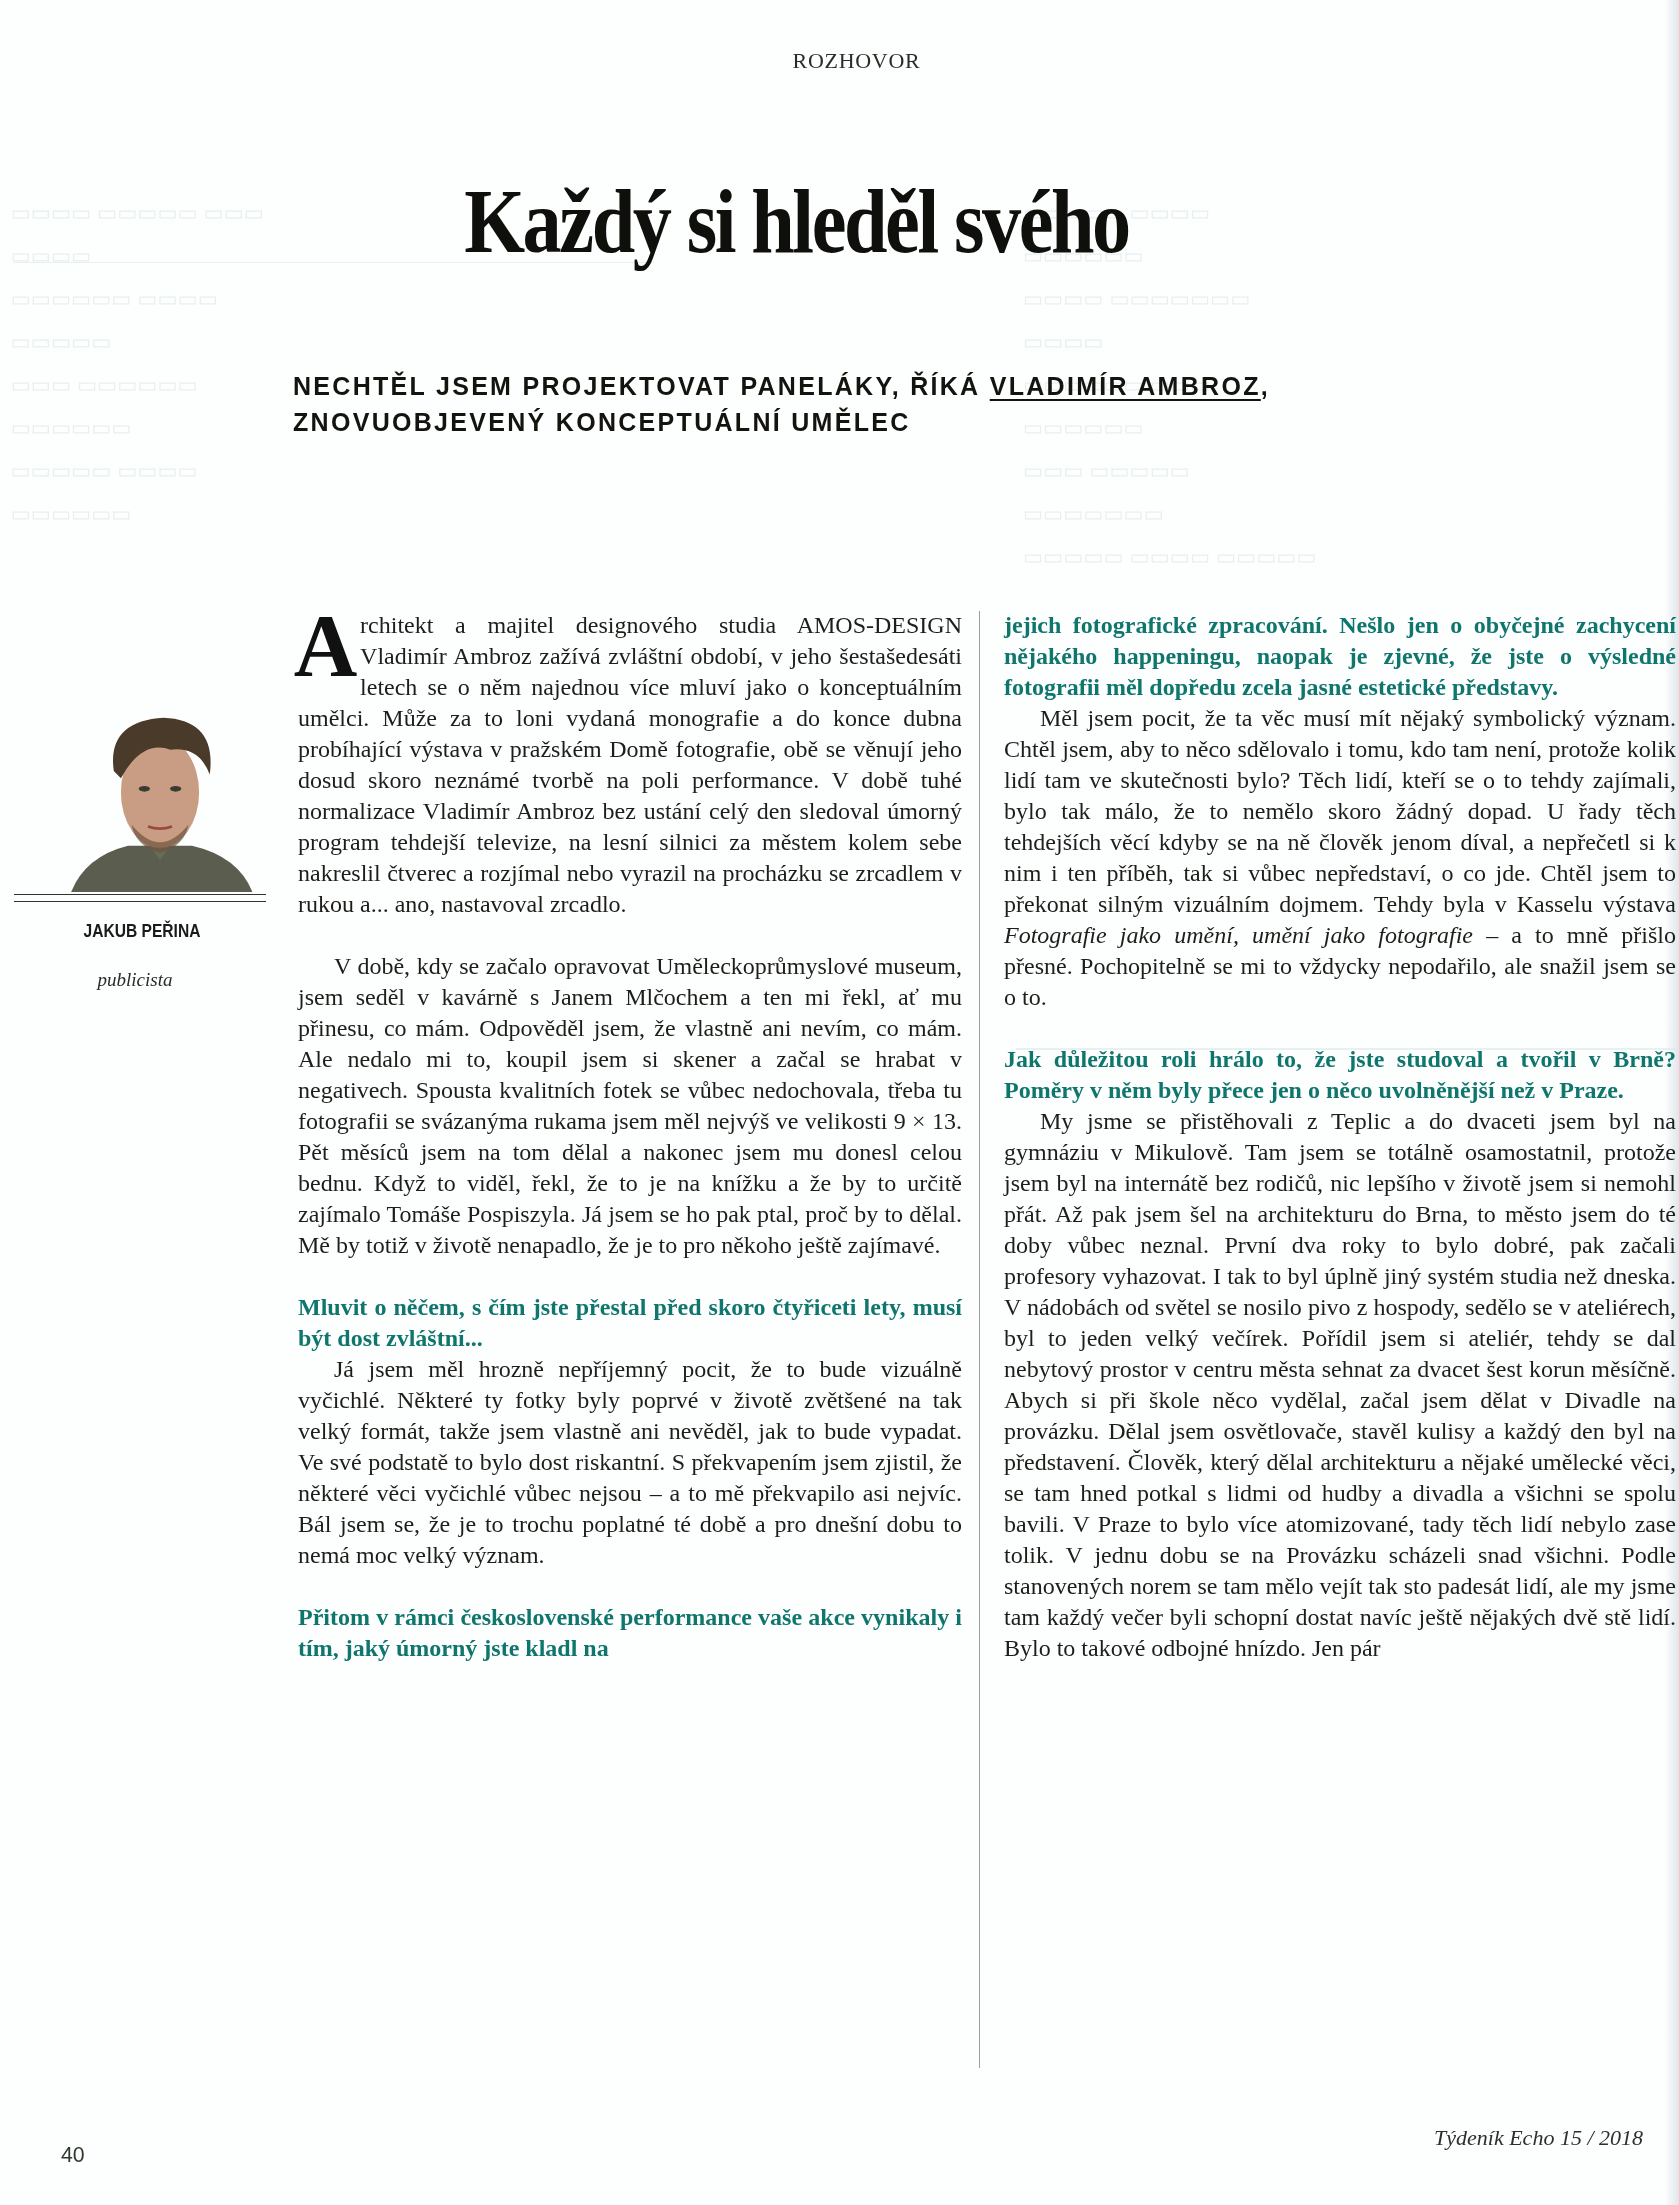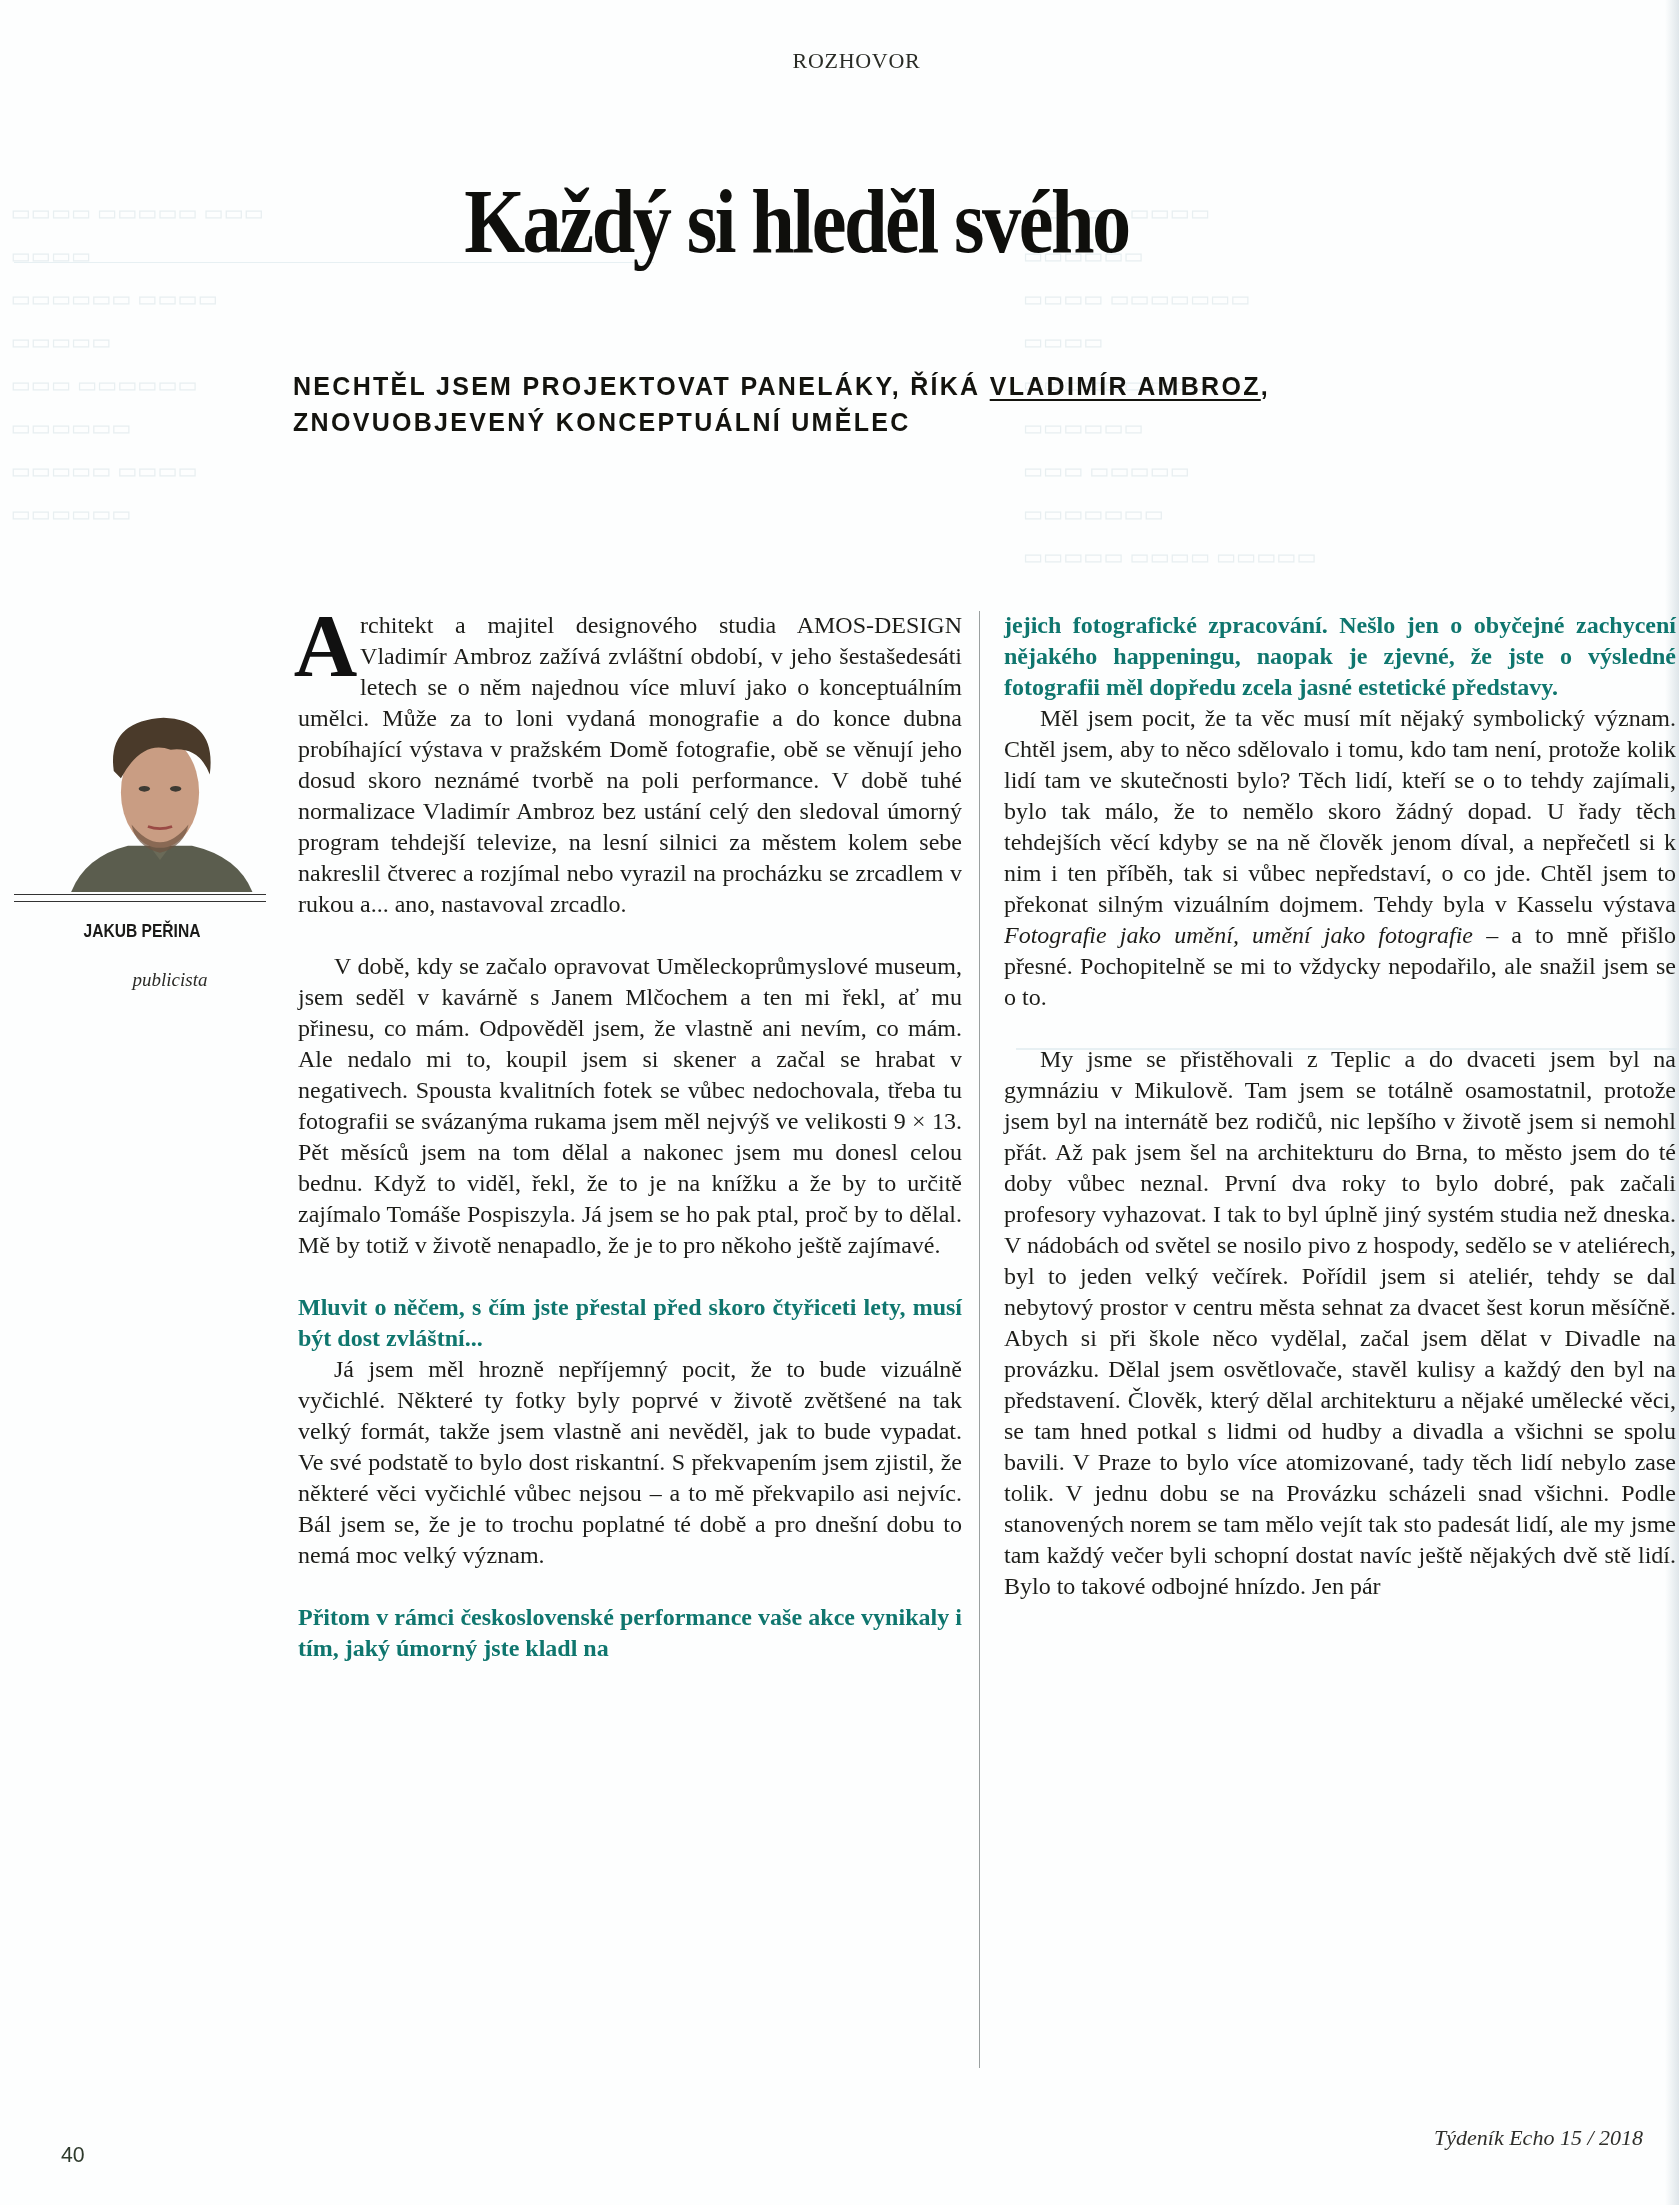--- a/index.html
+++ b/index.html
@@ -34,21 +34,21 @@
     position: absolute; left: 64px; top: 707px; width: 192px; height: 185px;
   }
   .author-rule { position: absolute; left: 14.2px; width: 252px; height: 1.4px; background: #333; }
   .author-name {
     position: absolute; top: 920px; left: 0; width: 284px; text-align: center;
     font-family: "Liberation Sans", sans-serif; font-weight: bold; font-size: 19px;
     letter-spacing: 0px; transform: scaleX(0.82); color: #1a1a18;
   }
   .author-role {
     position: absolute; top: 969px; left: 0; width: 270px; text-align: center;
-    font-style: italic; font-size: 19px; color: #2a2a26; padding-left: 35px;
+    font-style: italic; font-size: 19px; color: #2a2a26;
   }
 
   .col {
     position: absolute; width: 664px;
     font-size: 24px; line-height: 31px; text-align: justify; color: #1d1d19;
   }
   .col p { margin: 0; hyphens: manual; }
   .col p.indent { text-indent: 36px; }
   .col p.q { font-weight: bold; color: #0f766e; }
   .col .gap { height: 31px; }
@@ -109,18 +109,19 @@
   <div class="gap"></div>
   <p class="q">Přitom v rámci československé performance vaše akce vynikaly i tím, jaký úmorný jste kladl na</p>
 </div>
 
 <div class="col-divider"></div>
 
 <div class="col col2">
   <p class="q">jejich fotografické zpracování. Nešlo jen o obyčejné zachycení nějakého happeningu, naopak je zjevné, že jste o výsledné fotografii měl dopředu zcela jasné estetické představy.</p>
   <p class="indent"><span>Měl jsem pocit, že ta věc musí mít nějaký symbolický význam. Chtěl jsem, aby to něco sdělovalo i tomu, kdo tam není, protože kolik lidí tam ve skutečnosti bylo? Těch lidí, kteří se o to tehdy zajímali, bylo tak málo, že to nemělo skoro žádný dopad. U řady těch tehdejších věcí kdyby se na ně člověk jenom díval, a nepřečetl si k nim i ten příběh, tak si vůbec nepředstaví, o co jde. Chtěl jsem to překonat silným vizuálním dojmem. Tehdy byla v Kasselu výstava </span><em>Fotografie jako umění, umění jako fotografie</em><span> – a to mně přišlo přesné. Pochopitelně se mi to vždycky nepodařilo, ale snažil jsem se o to.</span></p>
   <div class="gap"></div>
+  <p class="q">Jak důležitou roli hrálo to, že jste studoval a tvořil v Brně? Poměry v něm byly přece jen o něco uvolněnější než v Praze.</p>
   <p class="indent">My jsme se přistěhovali z Teplic a do dvaceti jsem byl na gymnáziu v Mikulově. Tam jsem se totálně osamostatnil, protože jsem byl na internátě bez rodičů, nic lepšího v životě jsem si nemohl přát. Až pak jsem šel na architekturu do Brna, to město jsem do té doby vůbec neznal. První dva roky to bylo dobré, pak začali profesory vyhazovat. I tak to byl úplně jiný systém studia než dneska. V nádobách od světel se nosilo pivo z hospody, sedělo se v ateliérech, byl to jeden velký večírek. Pořídil jsem si ateliér, tehdy se dal nebytový prostor v centru města sehnat za dvacet šest korun měsíčně. Abych si při škole něco vydělal, začal jsem dělat v Divadle na provázku. Dělal jsem osvětlovače, stavěl kulisy a každý den byl na představení. Člověk, který dělal architekturu a nějaké umělecké věci, se tam hned potkal s lidmi od hudby a divadla a všichni se spolu bavili. V Praze to bylo více atomizované, tady těch lidí nebylo zase tolik. V jednu dobu se na Provázku scházeli snad všichni. Podle stanovených norem se tam mělo vejít tak sto padesát lidí, ale my jsme tam každý večer byli schopní dostat navíc ještě nějakých dvě stě lidí. Bylo to takové odbojné hnízdo. Jen pár</p>
 </div>
 
 <div class="footer-page">40</div>
 <div class="footer-pub">Týdeník Echo 15 / 2018</div>
 
 
 </body></html>

